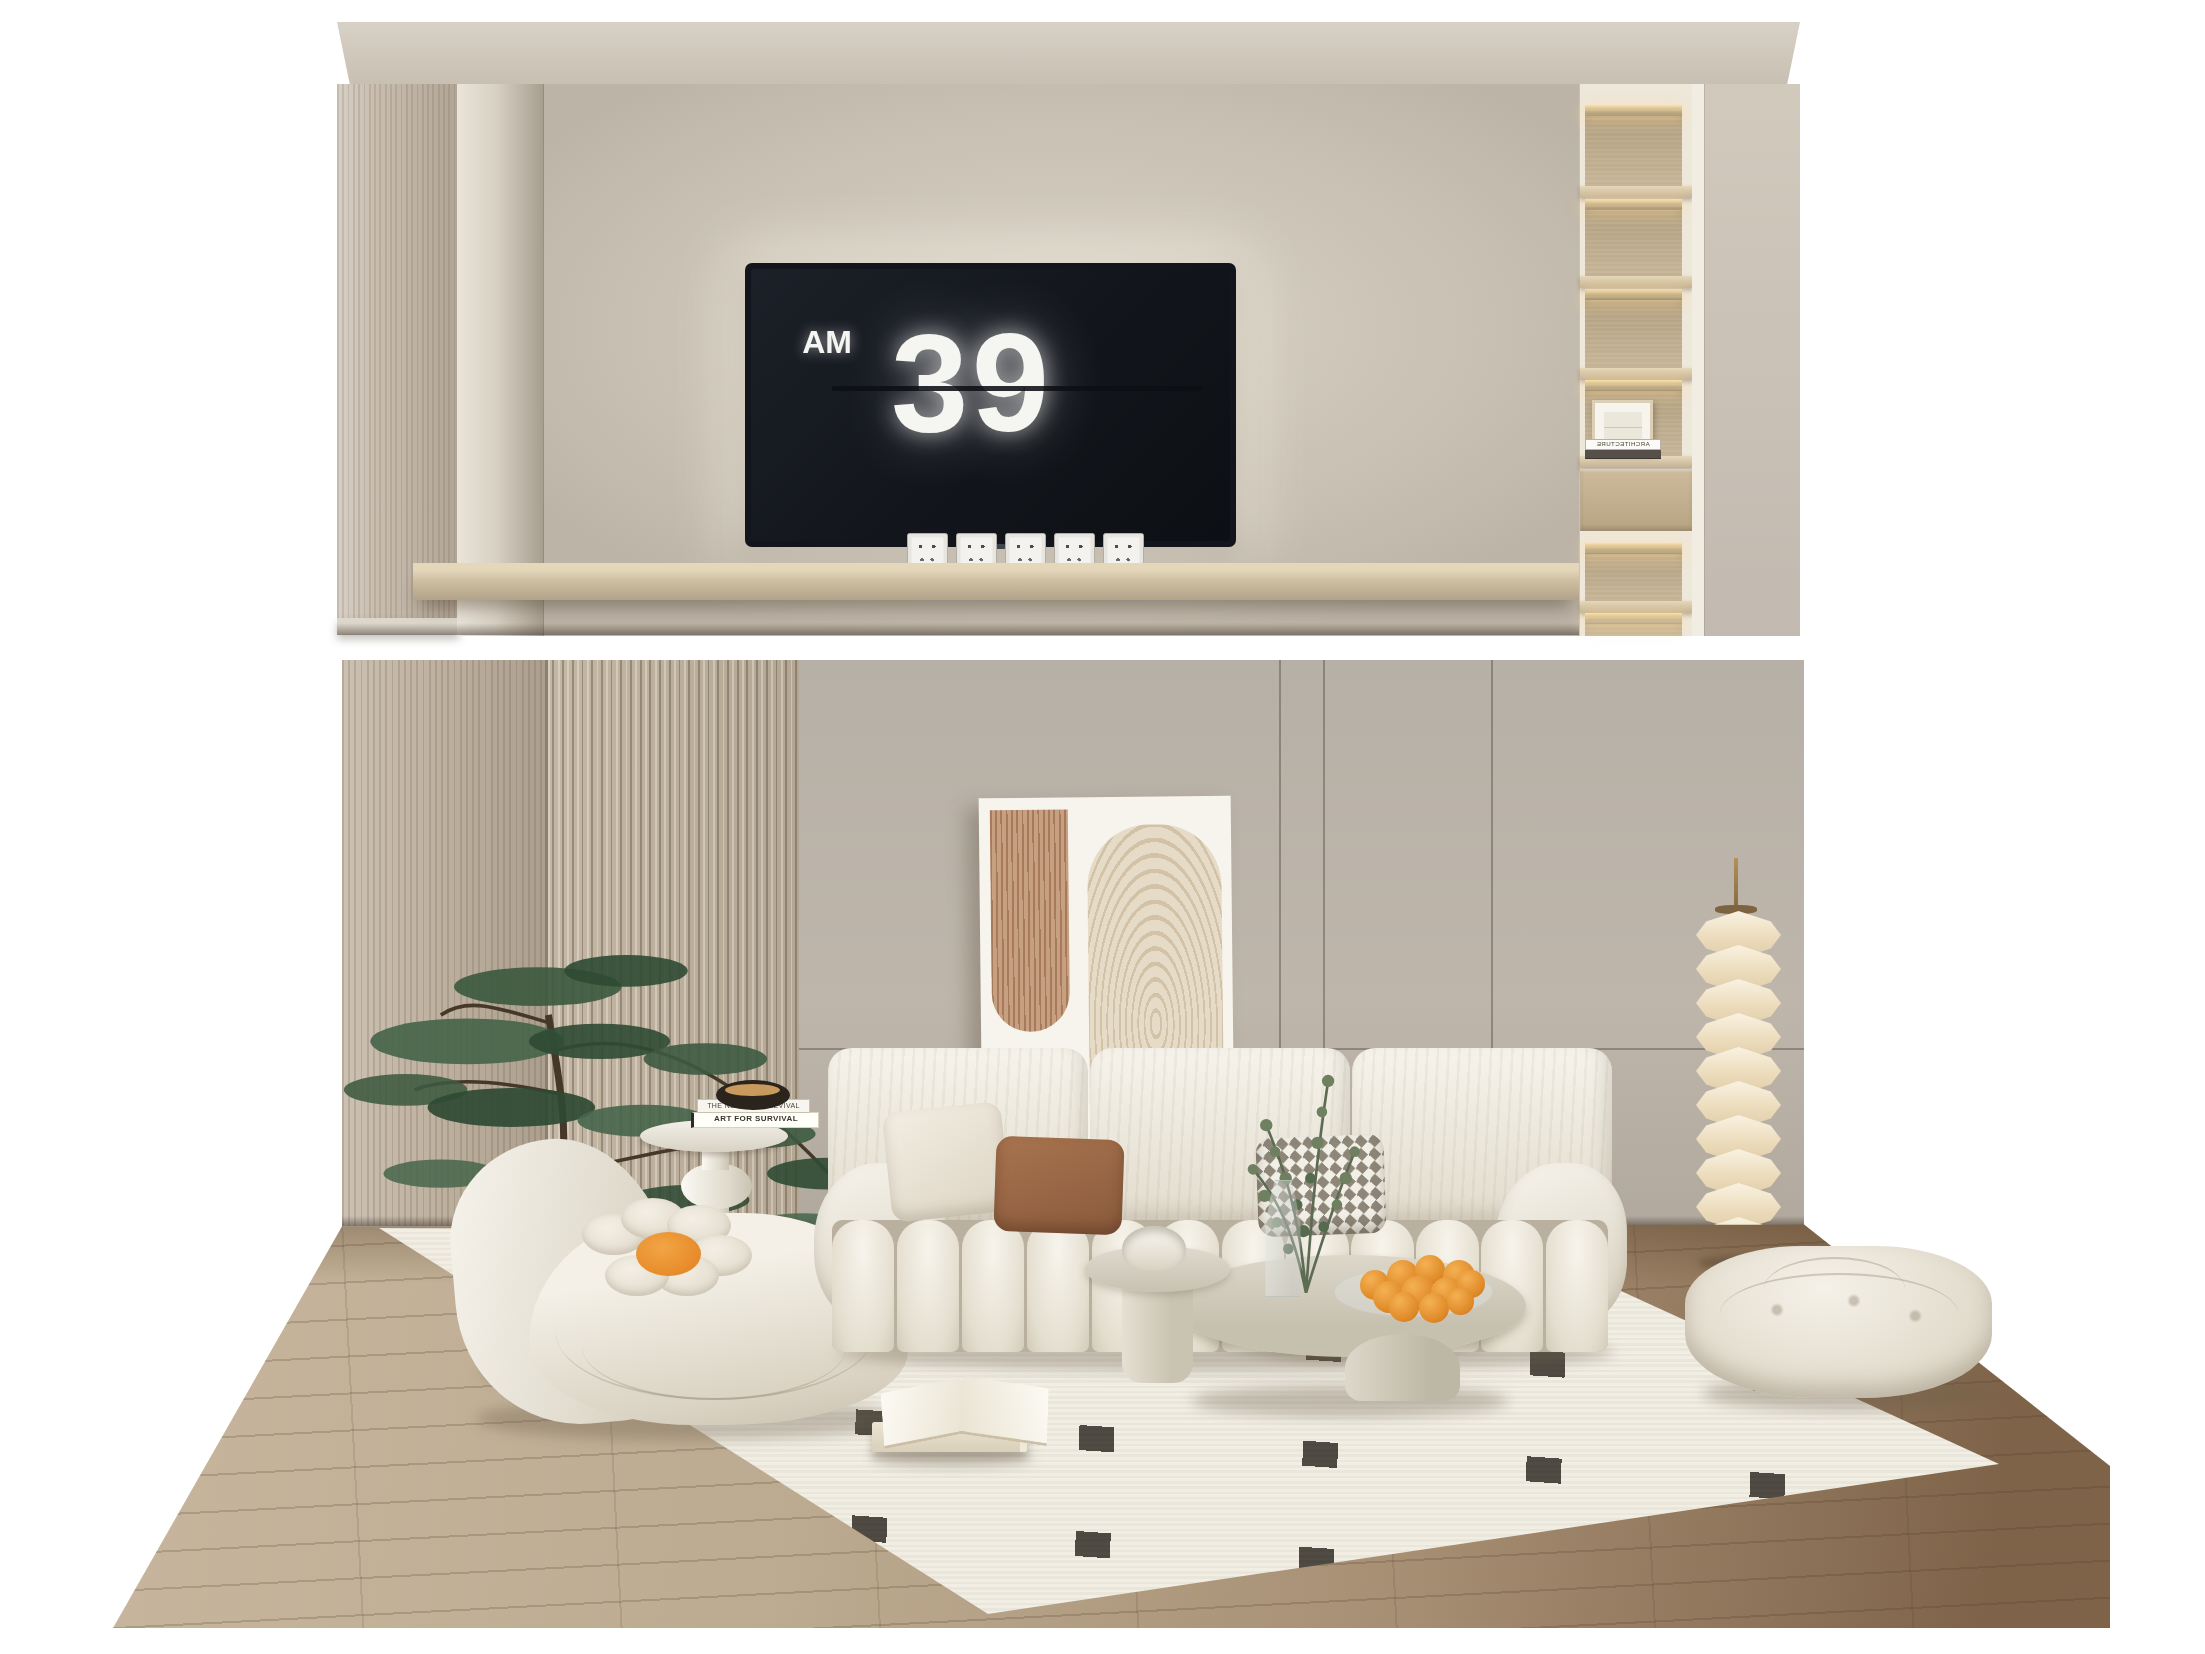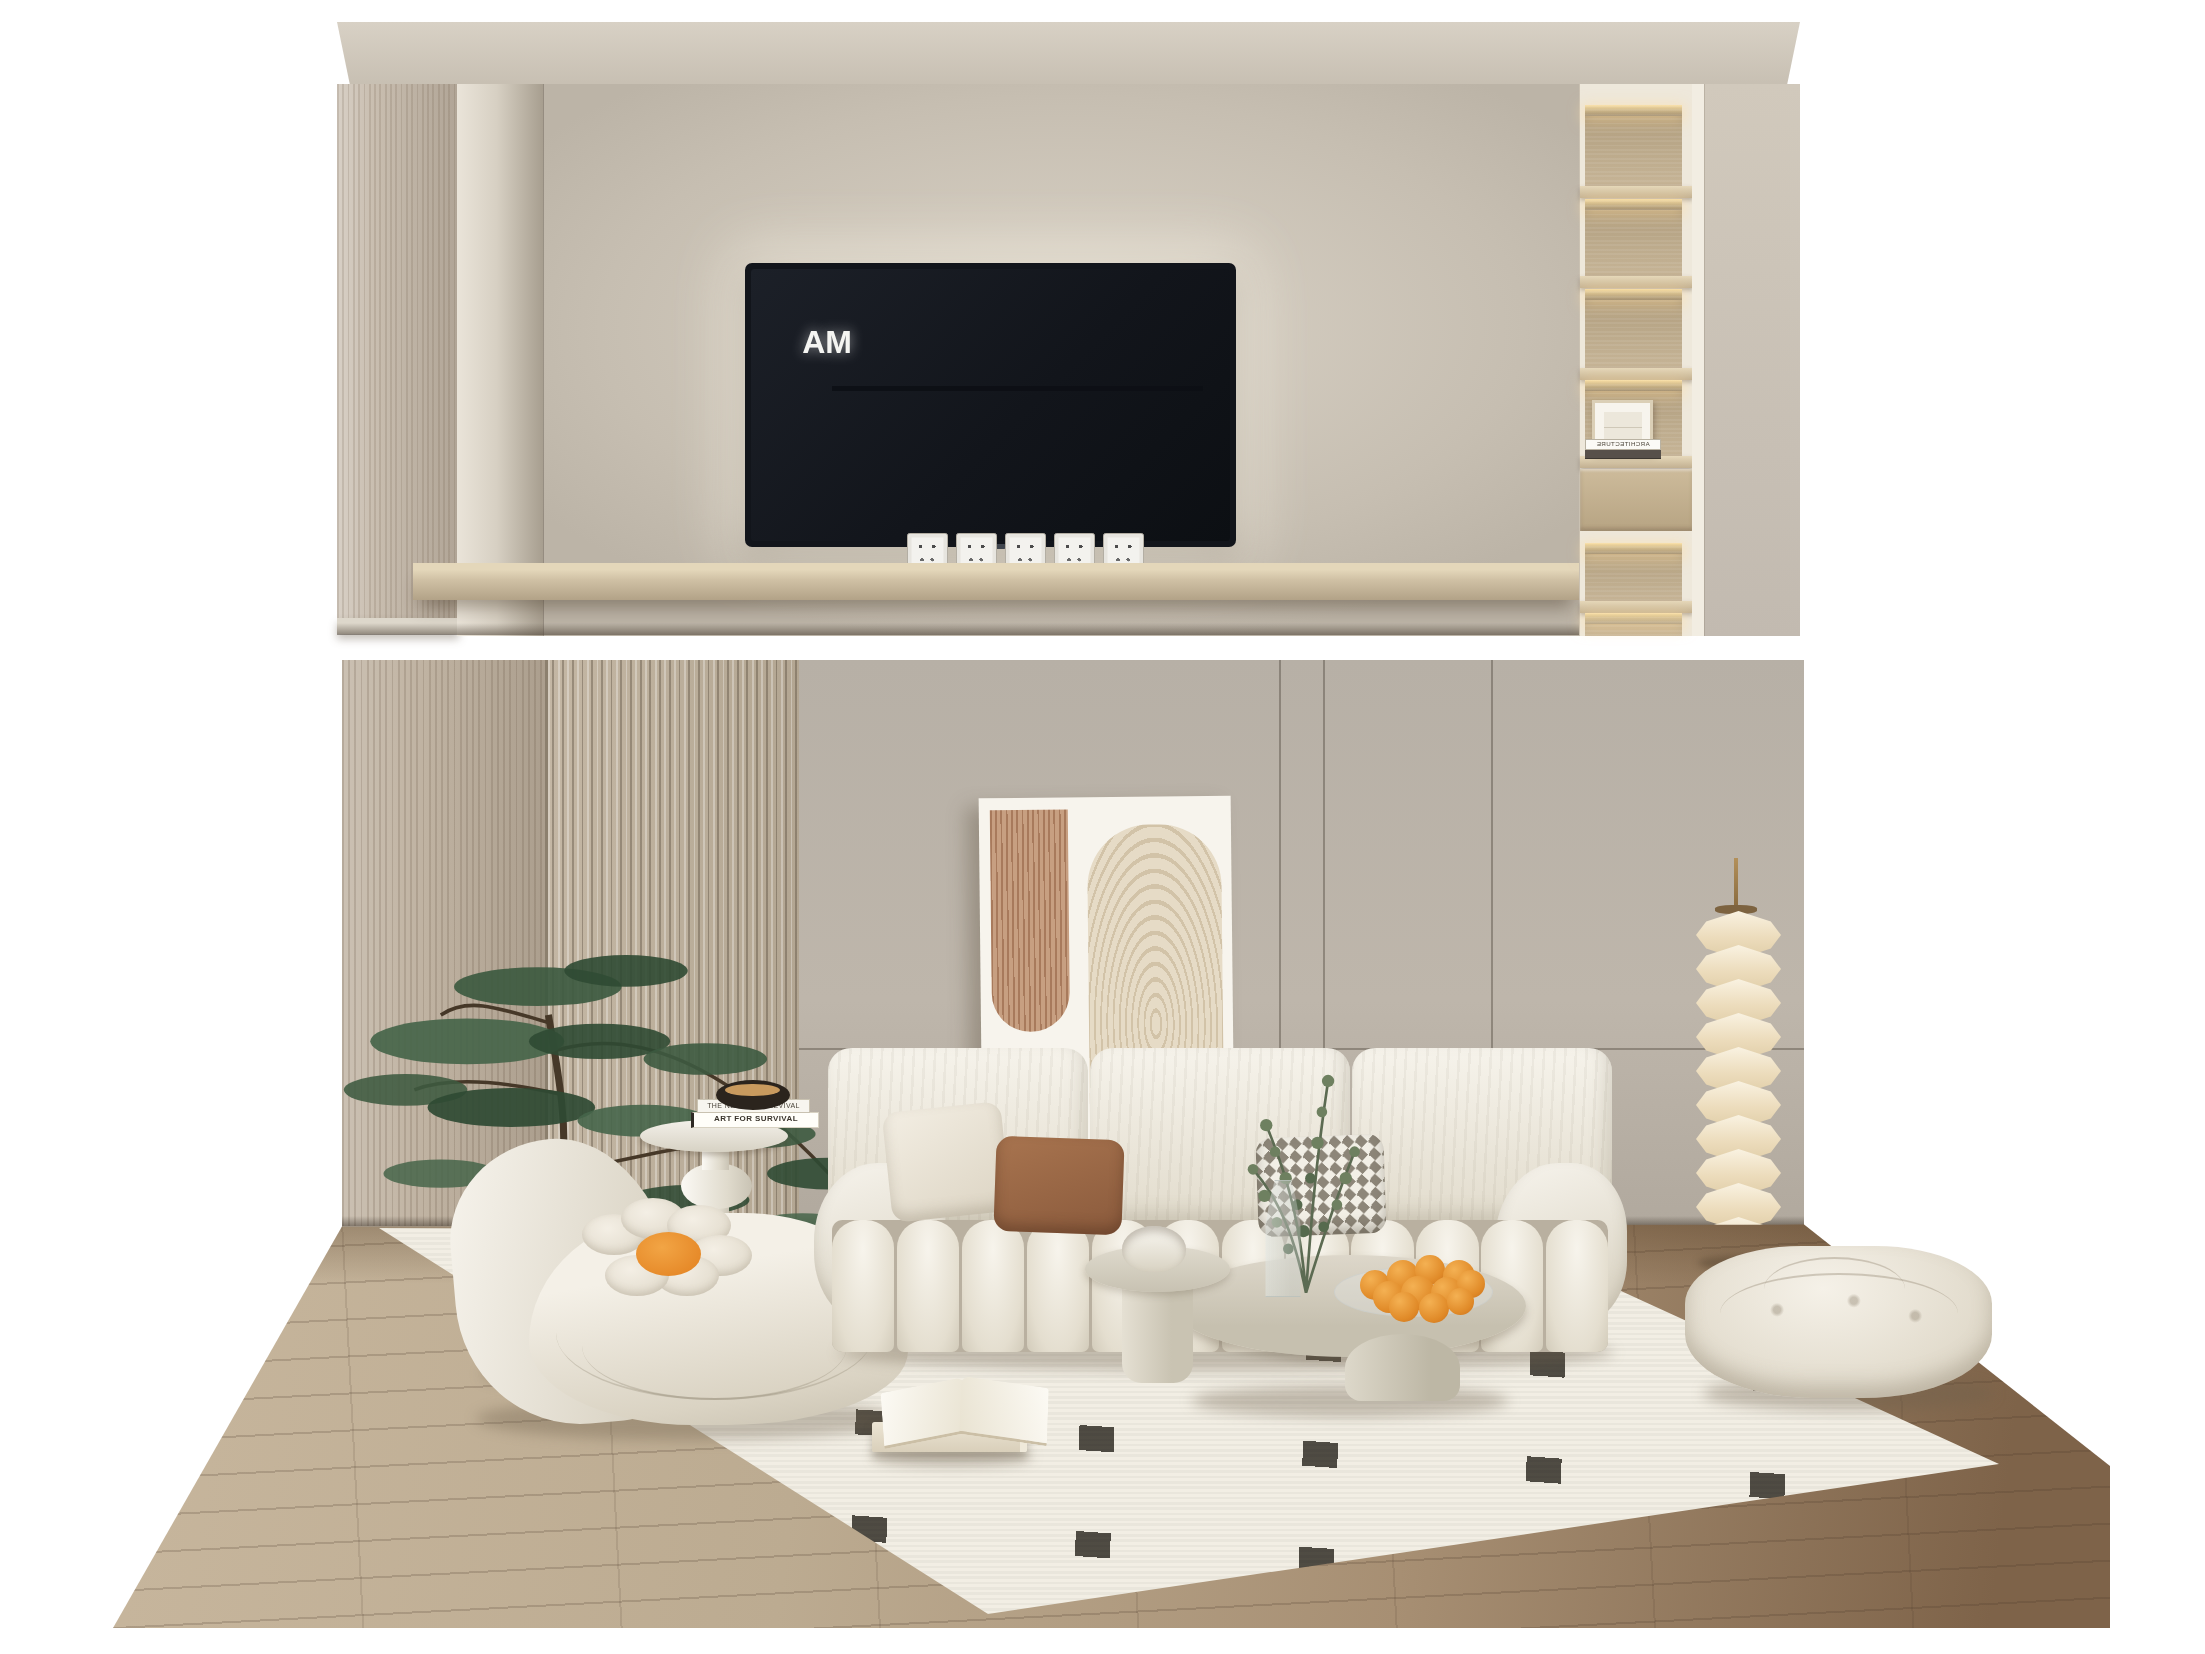--- a/index.html
+++ b/index.html
@@ -236,20 +236,21 @@
   <div class="abs cornice"></div>
   <div class="abs pillar-left"></div>
   <div class="abs pillar-base"></div>
   <div class="abs curve-panel"></div>
   <div class="abs main-wall"></div>
 
   <div class="abs tv">
     <div class="tv-screen">
       <div class="clock">
         <span class="clock-am">AM</span>
+        <span class="clock-digits clock-minute">39</span>
       </div>
       <div class="flip-line"></div>
     </div>
     <div class="tv-logo"></div>
   </div>
 
   <div class="abs outlet-row">
       <div class="outlet"></div>
       <div class="outlet"></div>
       <div class="outlet"></div>

